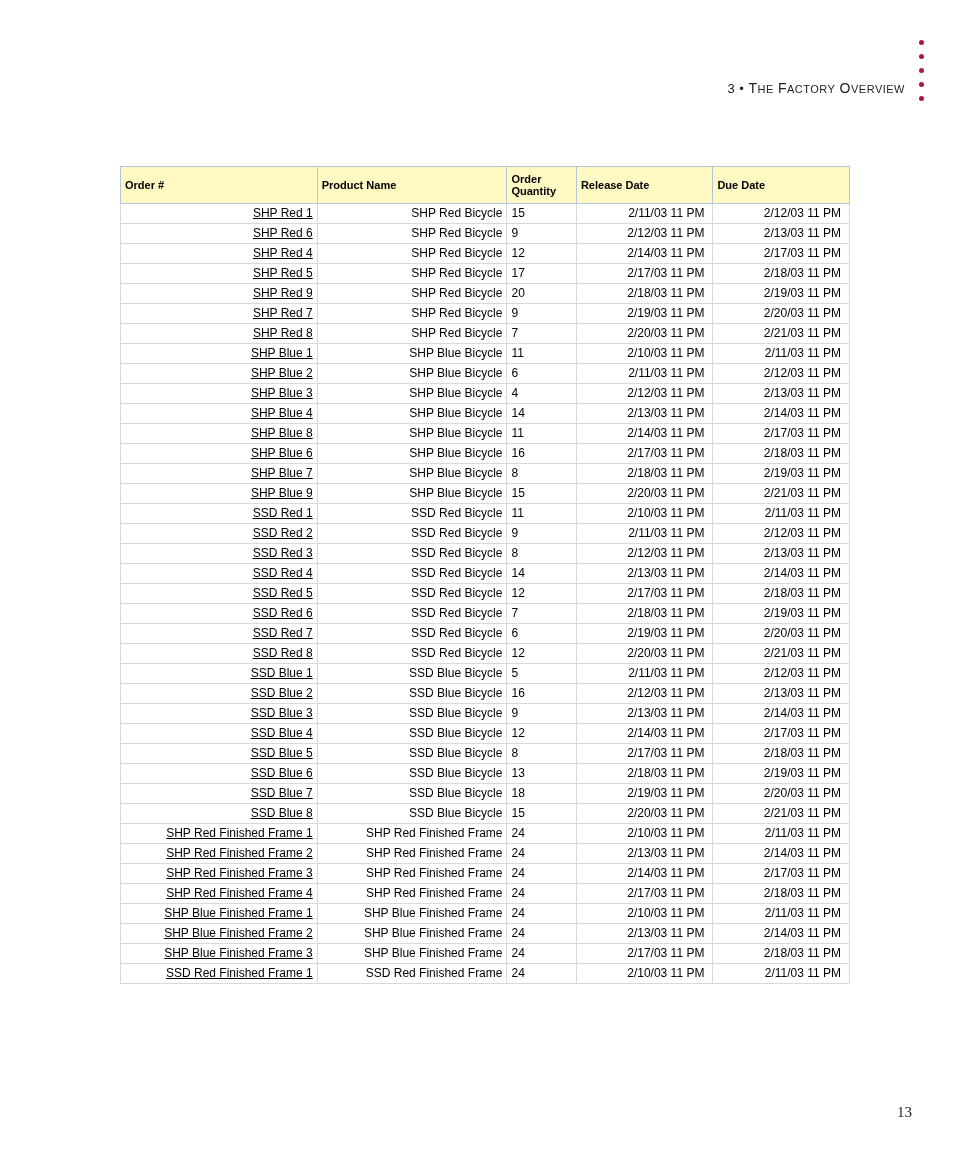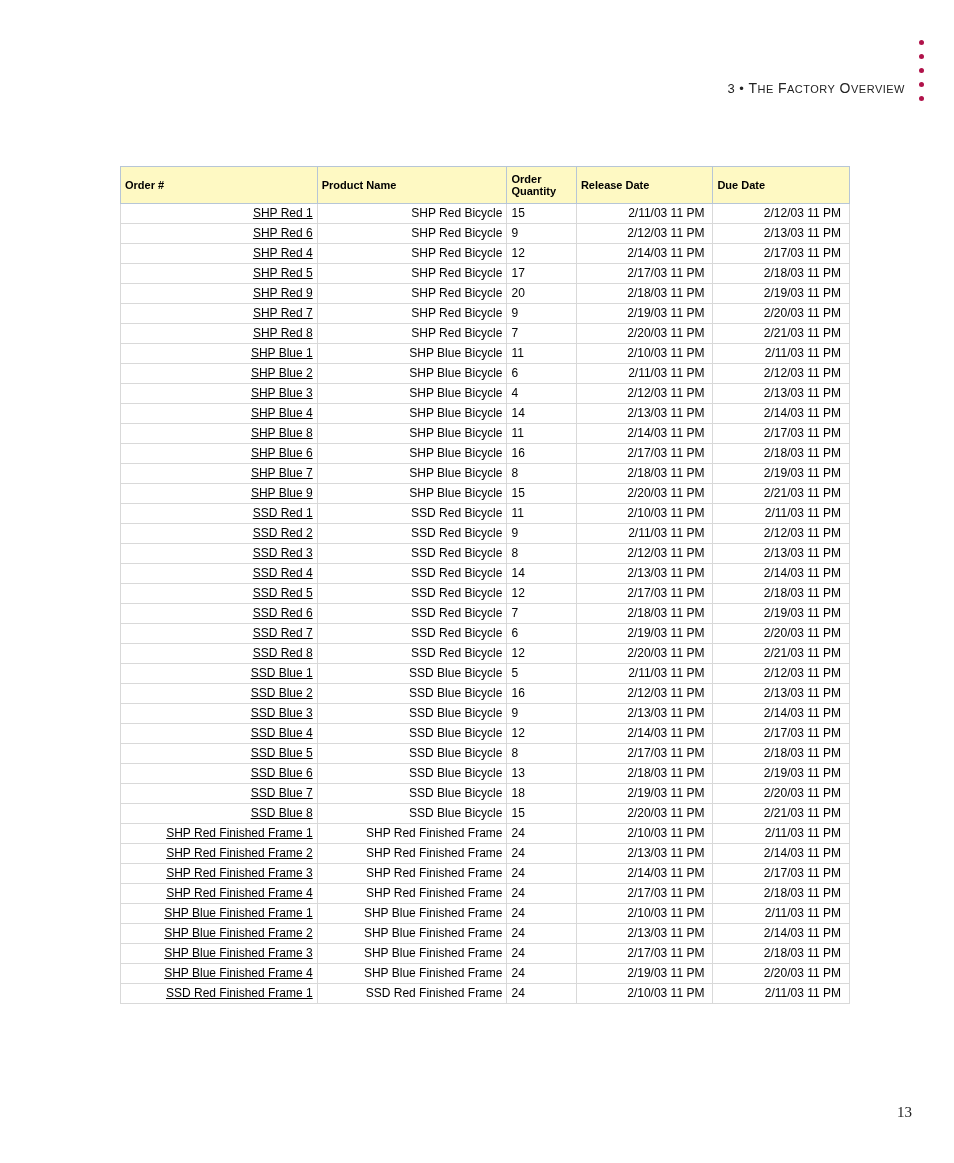--- a/index.html
+++ b/index.html
@@ -403,27 +403,20 @@
             <td class="duedate"><span>2/14/03 11</span> <span class="pm">PM</span></td>
           </tr>
           <tr>
             <td class="order">SHP Blue Finished Frame 3</td>
             <td class="product">SHP Blue Finished Frame</td>
             <td class="qty">24</td>
             <td class="reldate"><span>2/17/03 11</span> <span class="pm">PM</span></td>
             <td class="duedate"><span>2/18/03 11</span> <span class="pm">PM</span></td>
           </tr>
           <tr>
-            <td class="order">SHP Blue Finished Frame 4</td>
-            <td class="product">SHP Blue Finished Frame</td>
-            <td class="qty">24</td>
-            <td class="reldate"><span>2/19/03 11</span> <span class="pm">PM</span></td>
-            <td class="duedate"><span>2/20/03 11</span> <span class="pm">PM</span></td>
-          </tr>
-          <tr>
             <td class="order">SSD Red Finished Frame 1</td>
             <td class="product">SSD Red Finished Frame</td>
             <td class="qty">24</td>
             <td class="reldate"><span>2/10/03 11</span> <span class="pm">PM</span></td>
             <td class="duedate"><span>2/11/03 11</span> <span class="pm">PM</span></td>
           </tr>
         </tbody>
     </table>
   </div>
 

